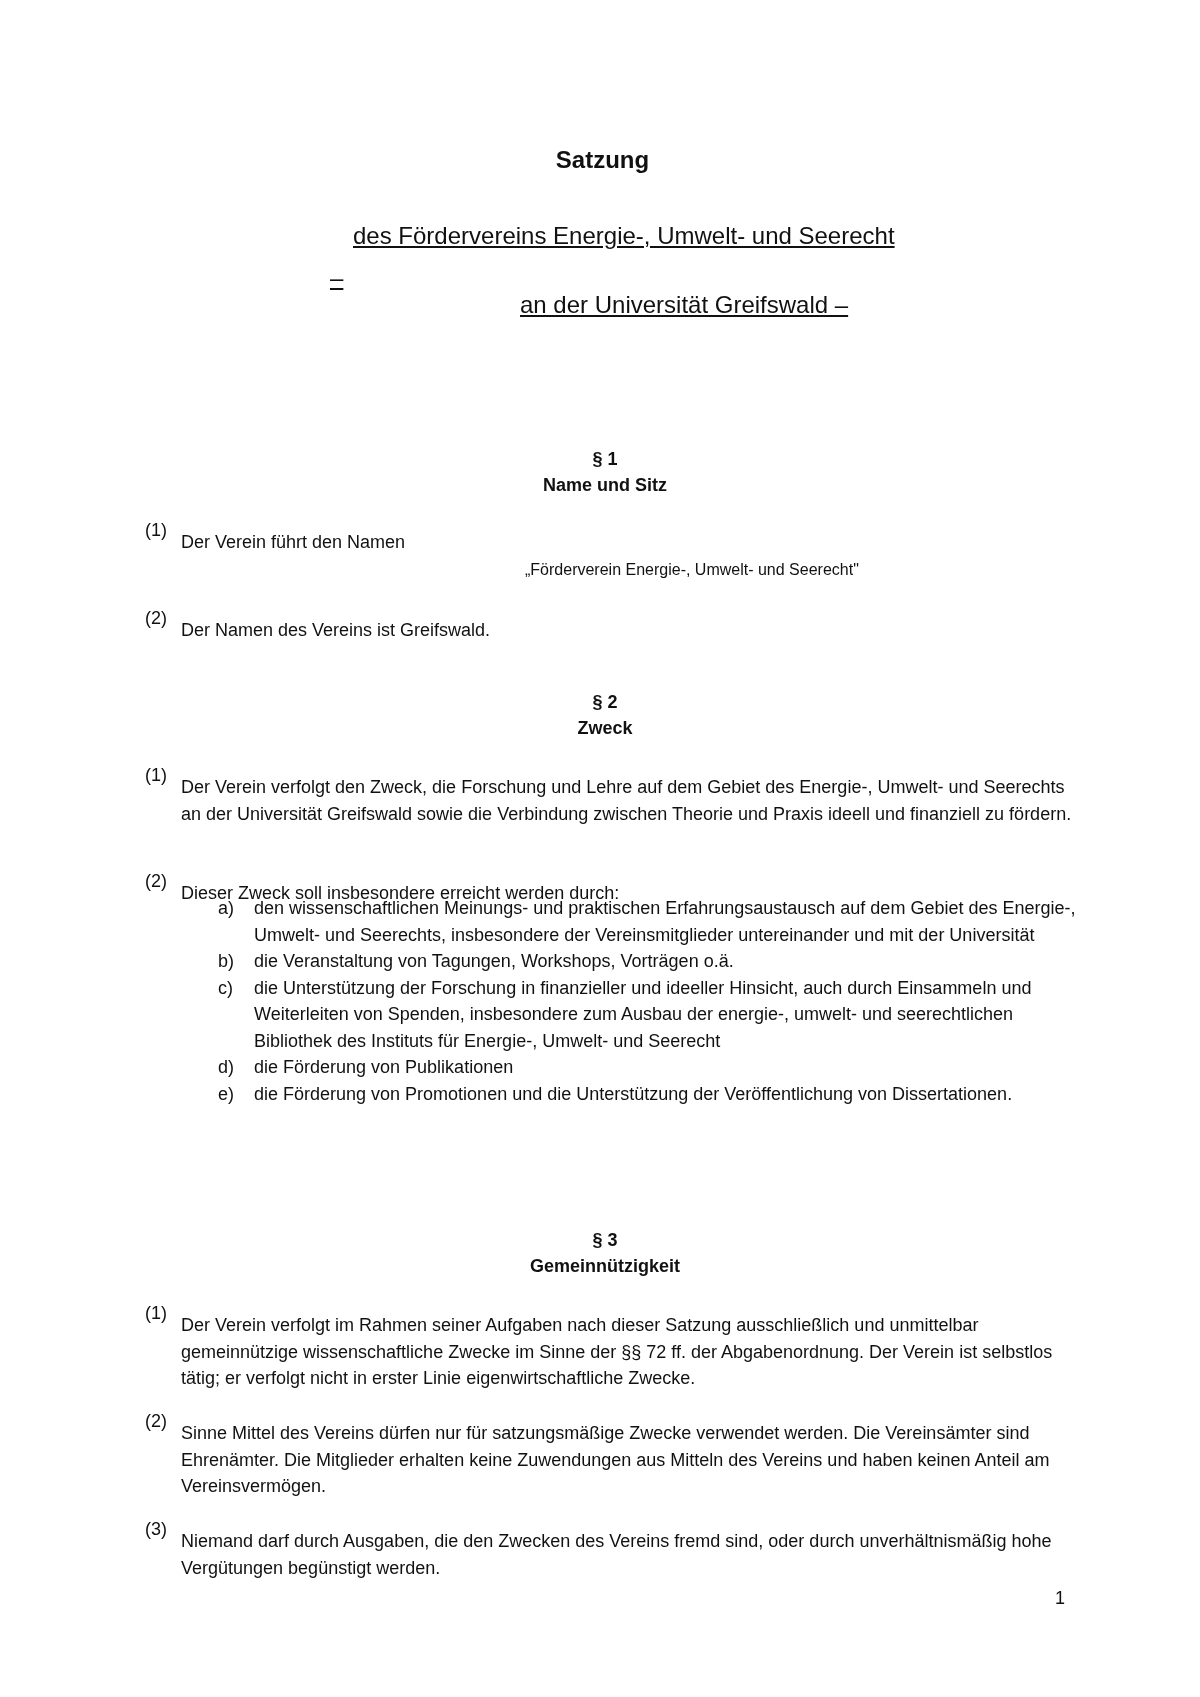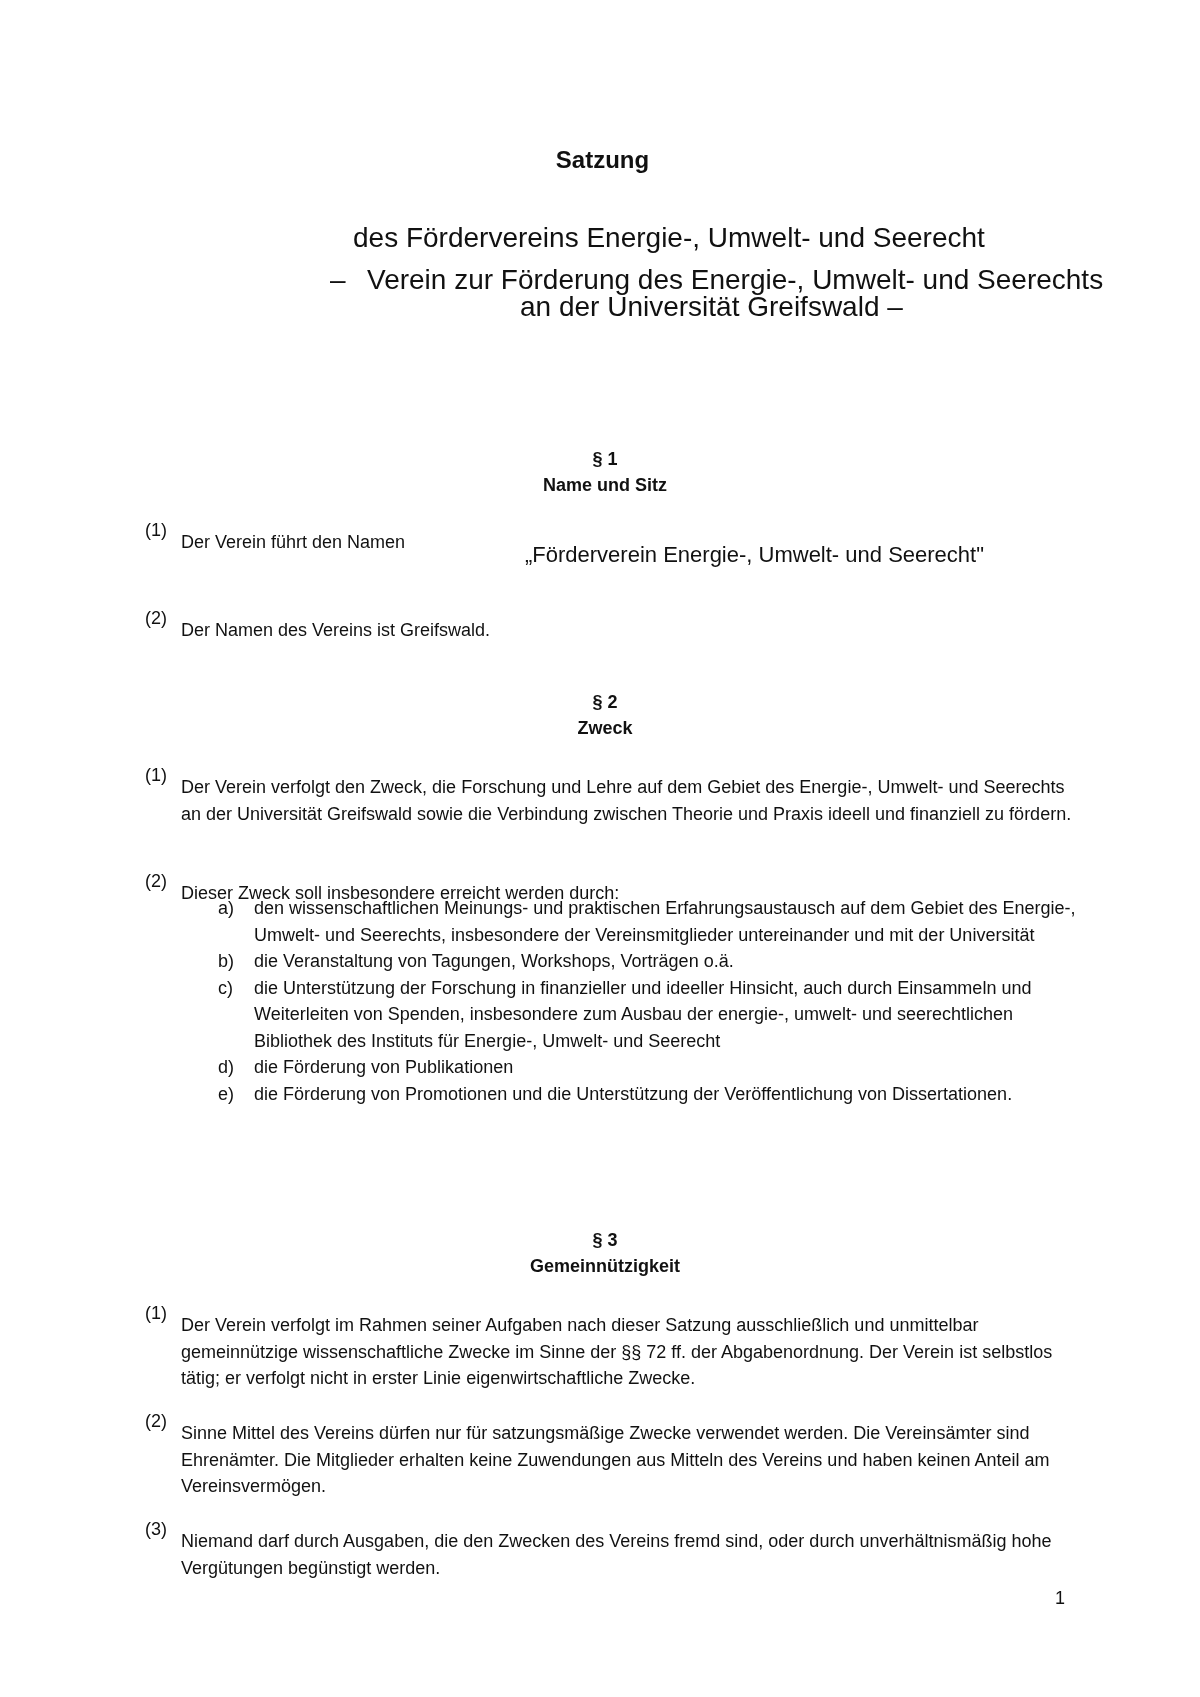--- a/index.html
+++ b/index.html
@@ -1,52 +1,51 @@
 <!DOCTYPE html>
 <html><head>
 <meta charset="utf-8">
 <style>
   html, body { margin: 0; padding: 0; background: #ffffff; }
   body { width: 1200px; height: 1697px; position: relative; overflow: hidden;
          font-family: "Liberation Sans", "DejaVu Sans", sans-serif; color: #111; }
   .page { position: absolute; left: 0; top: 0; width: 1200px; height: 1490px; }
   .abs { position: absolute; white-space: nowrap; }
   .title { font-weight: bold; font-size: 24px; left: 0; width: 1205px; text-align: center; top: 146px; }
-  .sub { font-size: 28px; }
+  .sub { font-size: 24px; text-decoration: underline; }
   .sec-num { font-weight: bold; font-size: 18px; left: 0; width: 1210px; text-align: center; }
   .sec-title { font-weight: bold; font-size: 18px; left: 0; width: 1210px; text-align: center; }
   .para { position: absolute; left: 145px; width: 940px; font-size: 18px; line-height: 26.5px; }
   .para .num { position: absolute; left: 0; top: 0; }
   .para .txt { margin-left: 36px; display: block; width: 904px; margin-top: 12px; }
   .list { position: absolute; left: 218px; width: 860px; font-size: 18px; line-height: 26.5px; }
   .li { position: relative; }
   .li .lab { position: absolute; left: 0; top: 0; }
   .li .ltxt { display: block; margin-left: 36px; }
   .pagenum { font-size: 18px; left: 1055px; top: 1588px; }
 </style>
 </head>
 <body>
 
 <div class="page">
 
   <div class="abs title">Satzung</div>
 
   <div class="abs sub" style="left:353px; top:222px;">des Fördervereins Energie-, Umwelt- und Seerecht</div>
   <div class="abs sub" style="left:330px; top:264px;">–</div>
-  <div class="abs sub" style="left:367px; top:264px;">Verein zur Förderung des Energie-, Umwelt- und Seerechts</div>
   <div class="abs sub" style="left:520px; top:291px;">an der Universität Greifswald –</div>
 
   <div class="abs sec-num" style="top:449px;">§ 1</div>
   <div class="abs sec-title" style="top:475px;">Name und Sitz</div>
 
   <div class="para" style="top:517px;">
     <span class="num">(1)</span>
     <span class="txt">Der Verein führt den Namen</span>
   </div>
-  <div class="abs" style="left:525px; top:542px; font-size:22px;">„Förderverein Energie-, Umwelt- und Seerecht"</div>
+  <div class="abs" style="left:525px; top:561px; font-size:16px;">„Förderverein Energie-, Umwelt- und Seerecht"</div>
 
   <div class="para" style="top:605px;">
     <span class="num">(2)</span>
     <span class="txt">Der Namen des Vereins ist Greifswald.</span>
   </div>
 
   <div class="abs sec-num" style="top:692px;">§ 2</div>
   <div class="abs sec-title" style="top:718px;">Zweck</div>
 
   <div class="para" style="top:762px;">

